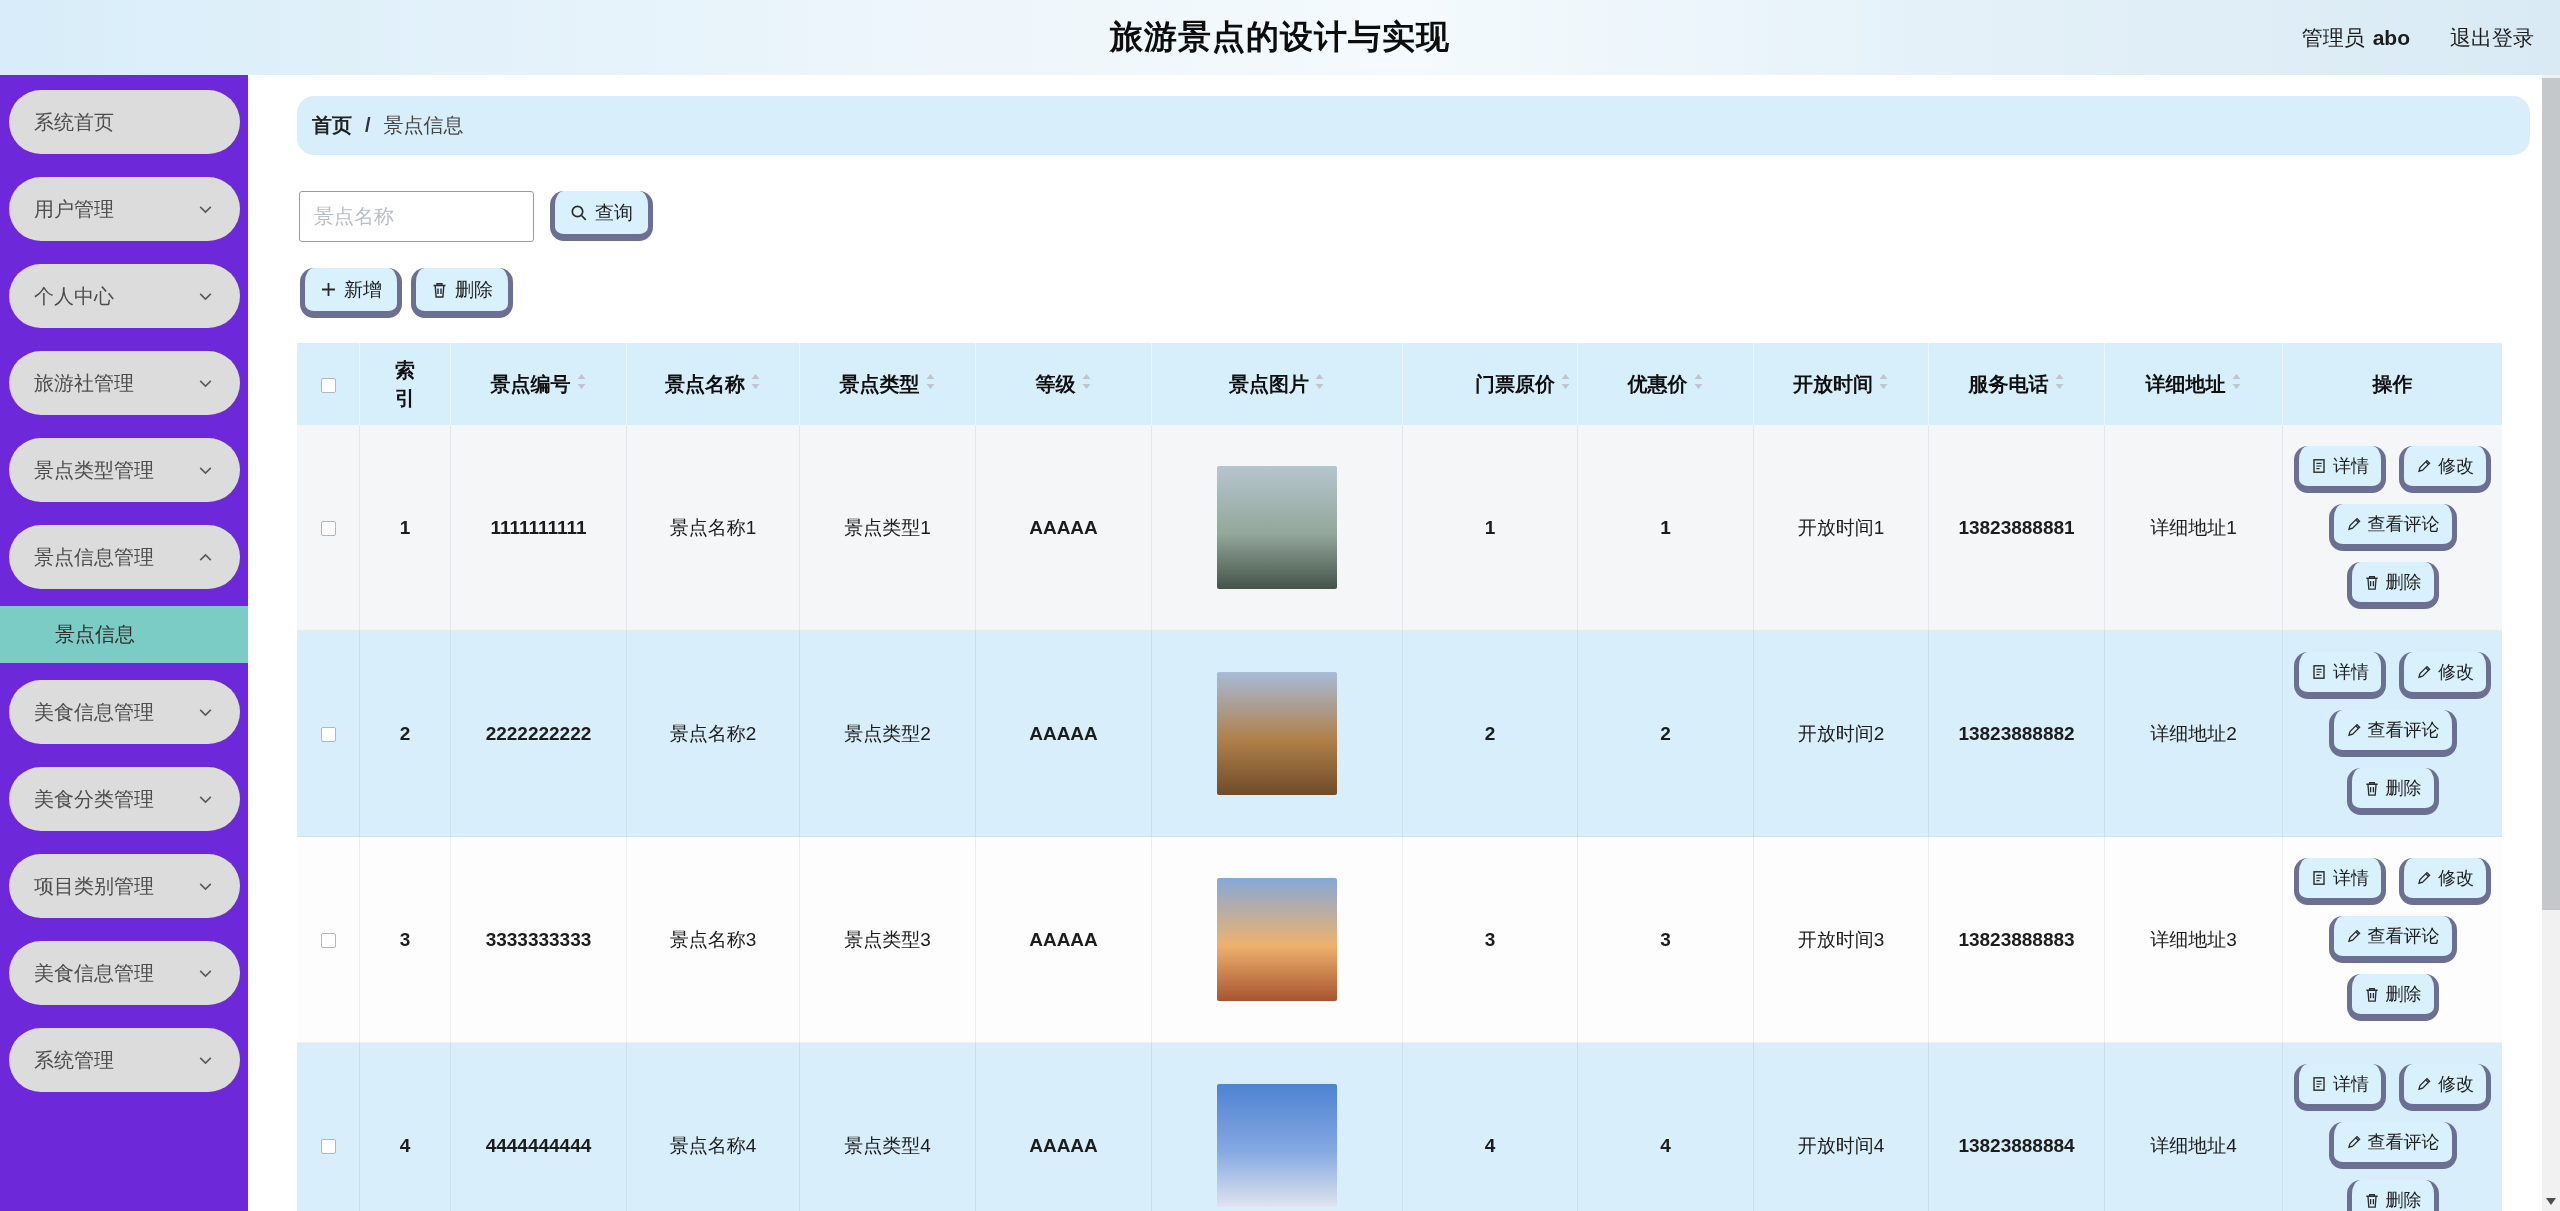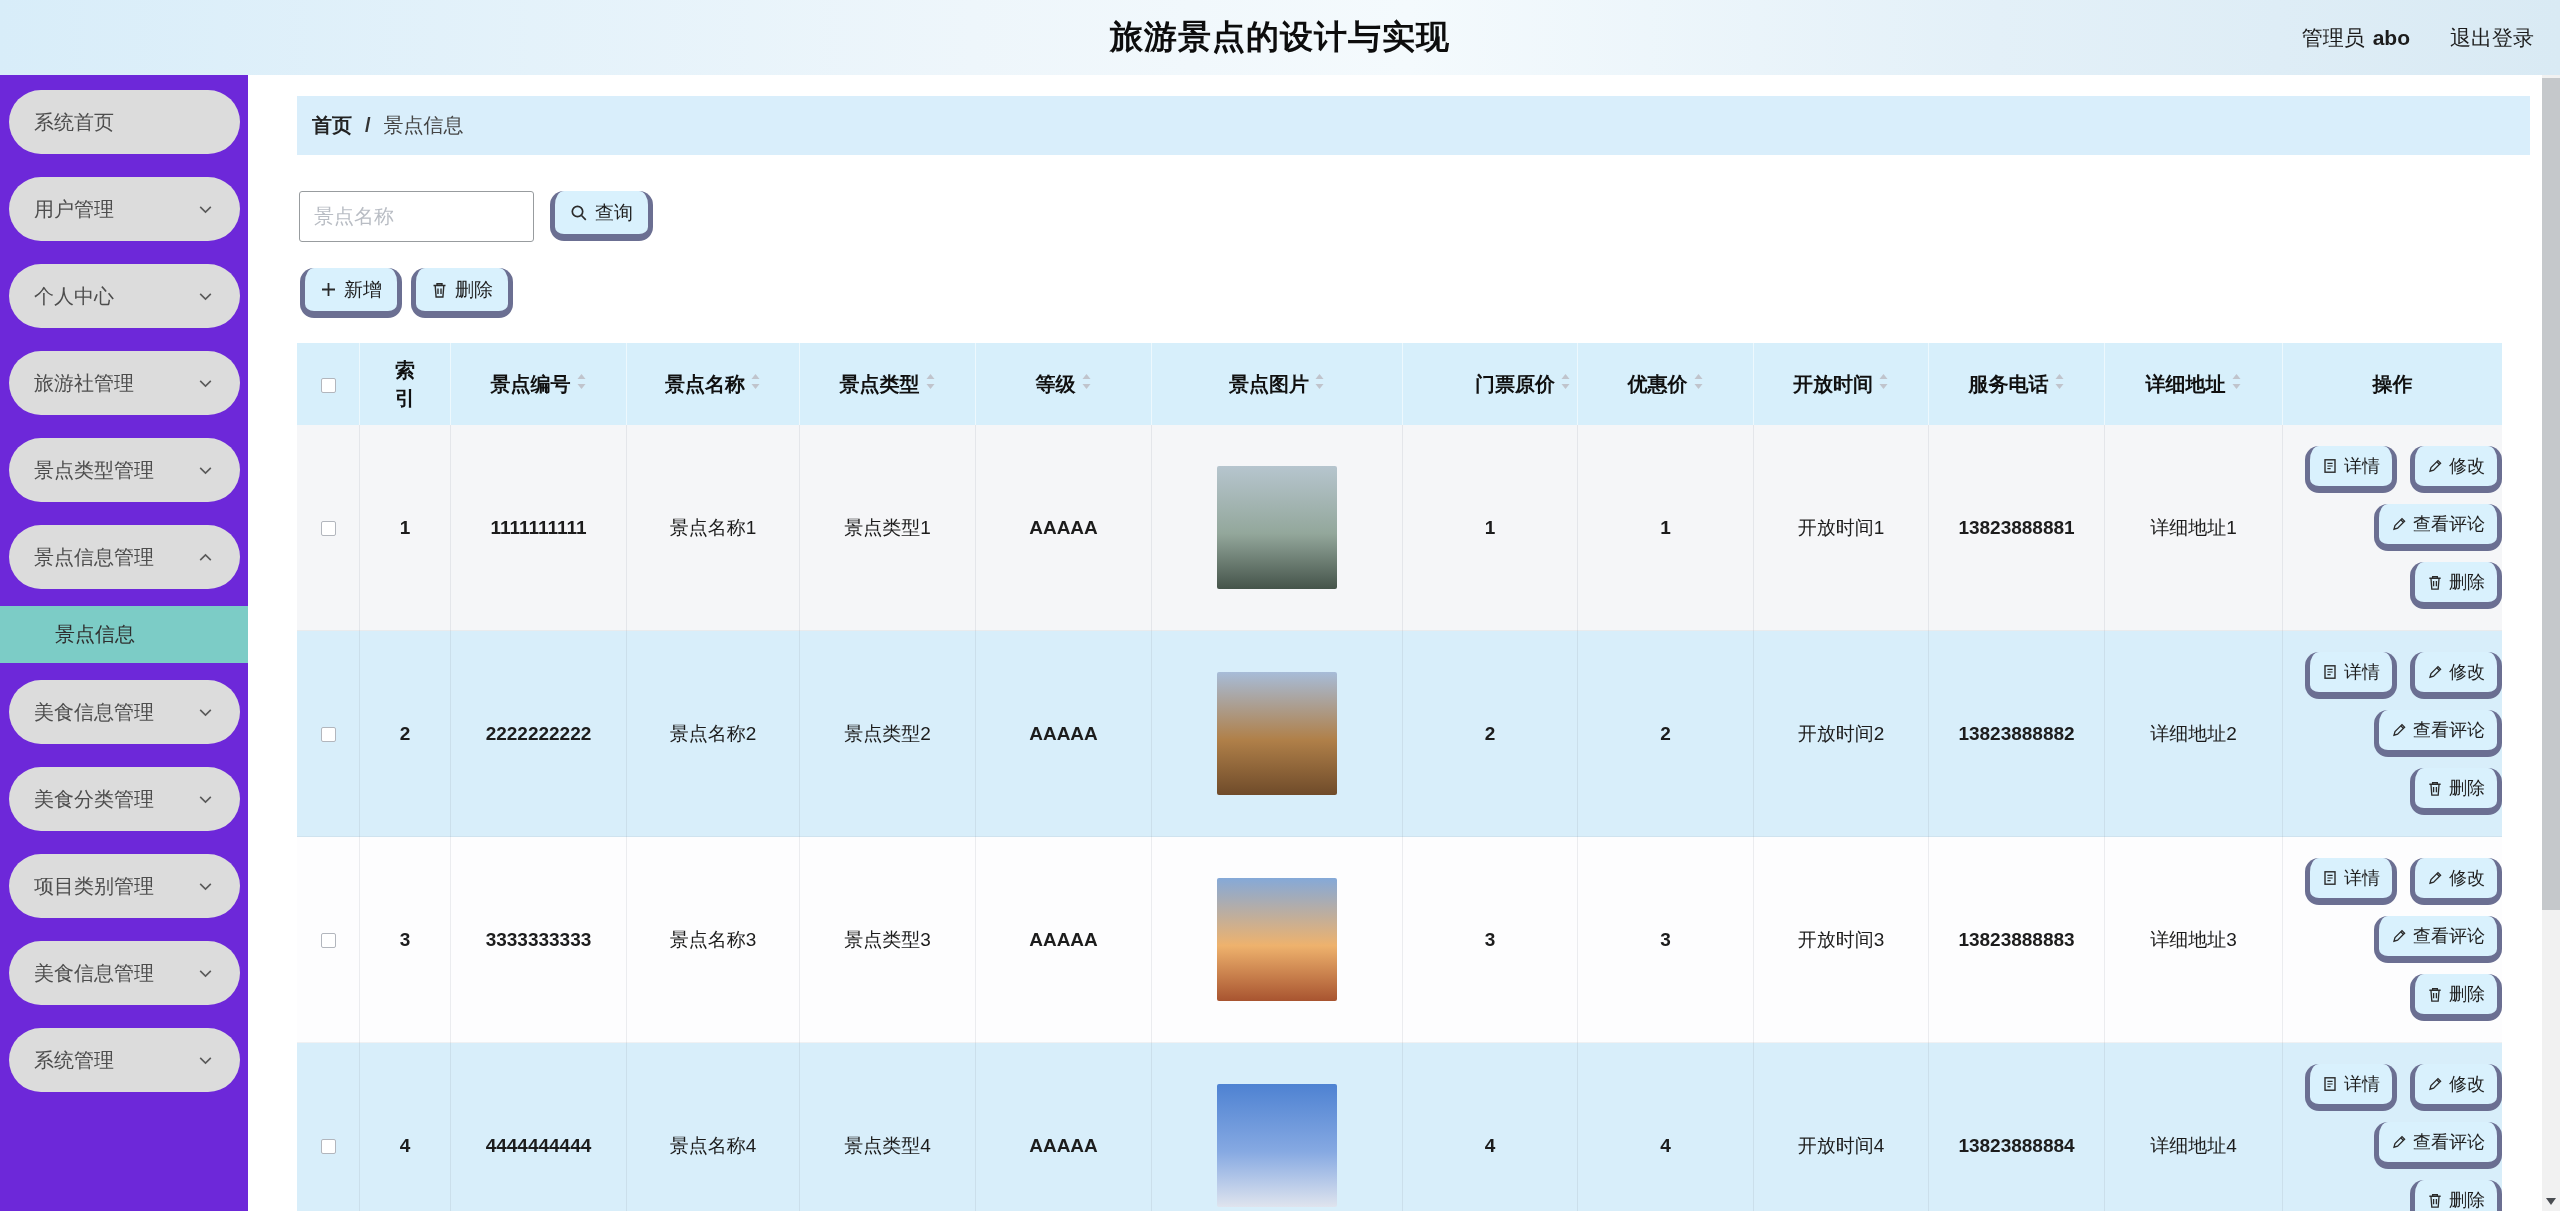--- a/index.html
+++ b/index.html
@@ -22,21 +22,21 @@
     display:flex;align-items:center;justify-content:space-between;padding:0 26px 0 25px;
     box-sizing:border-box;color:#4d4d4d;font-size:20px;cursor:pointer;}
   .chev{display:inline-flex;}
   .side-sub{width:248px;height:57px;margin:-6px 0 17px 0;display:flex;align-items:center;
     padding-left:55px;box-sizing:border-box;font-size:20px;color:#2f2f2f;cursor:pointer;}
   .side-sub.active{background:#7cccc6;}
 
   
   .main{position:absolute;top:75px;left:297px;width:2233px;bottom:0;}
   .crumb{position:absolute;top:21px;left:0;width:2233px;height:59px;background:#d9eefb;
-    display:flex;align-items:center;padding-left:15px;box-sizing:border-box;font-size:20px;gap:13px;}
+    display:flex;align-items:center;padding-left:15px;box-sizing:border-box;font-size:20px;gap:13px;border-radius:17px;}
   .crumb-root{font-weight:bold;color:#222;cursor:pointer;}
   .crumb-sep{color:#333;font-weight:bold;}
   .crumb-cur{color:#454545;}
 
   .search-row{position:absolute;top:116px;left:2px;display:flex;align-items:flex-start;}
   .search-input{width:235px;height:51px;box-sizing:border-box;border:1px solid #989c9f;border-radius:3px;
     padding:0 14px;font-size:20px;color:#333;background:#fff;outline:none;}
   .search-input::placeholder{color:#b9bdc4;}
 
   .btn-row{position:absolute;top:193px;left:3px;display:flex;gap:9px;justify-content:flex-end;}
@@ -66,21 +66,21 @@
   th[data-key="checkbox"]{width:50px;} th[data-key="index"]{width:78px;}
   th[data-key="code"]{width:163px;}   th[data-key="name"]{width:160px;}
   th[data-key="type"]{width:163px;}   th[data-key="grade"]{width:163px;}
   th[data-key="photo"]{width:238px;}  th[data-key="price"]{width:162px;text-align:right;}
   th[data-key="discount"]{width:163px;} th[data-key="open_time"]{width:162px;}
   th[data-key="phone"]{width:163px;}  th[data-key="address"]{width:165px;}
   th[data-key="index"] .th-label{display:inline-block;width:24px;line-height:1.4;}
   .th-label{vertical-align:middle;}
   .caret{display:inline-block;margin-left:5px;vertical-align:middle;}
   .photo{width:120px;height:123px;margin:14px auto;border-radius:2px;}
-  .act-box{display:flex;flex-wrap:wrap;justify-content:flex-end;align-items:center;
+  .act-box{display:flex;flex-wrap:wrap;justify-content:center;align-items:center;
     max-width:300px;margin:0 auto;gap:11px 13px;padding-top:21px;padding-bottom:21px;}
   input[type="checkbox"]{appearance:none;-webkit-appearance:none;width:15px;height:15px;background:#fff;
     border:1px solid #b2b6bd;border-radius:2px;cursor:pointer;margin:0;vertical-align:middle;}
 
   
   .vscroll{position:absolute;top:75px;right:0;width:18px;bottom:0;background:#f1f1f1;}
   .vthumb{position:absolute;top:3px;left:0;width:18px;height:832px;background:#c5c8cb;cursor:pointer;}
   .varrow{position:absolute;bottom:6px;left:4px;width:0;height:0;cursor:pointer;
     border-left:5px solid transparent;border-right:5px solid transparent;border-top:7px solid #4a4d52;}
 </style>

